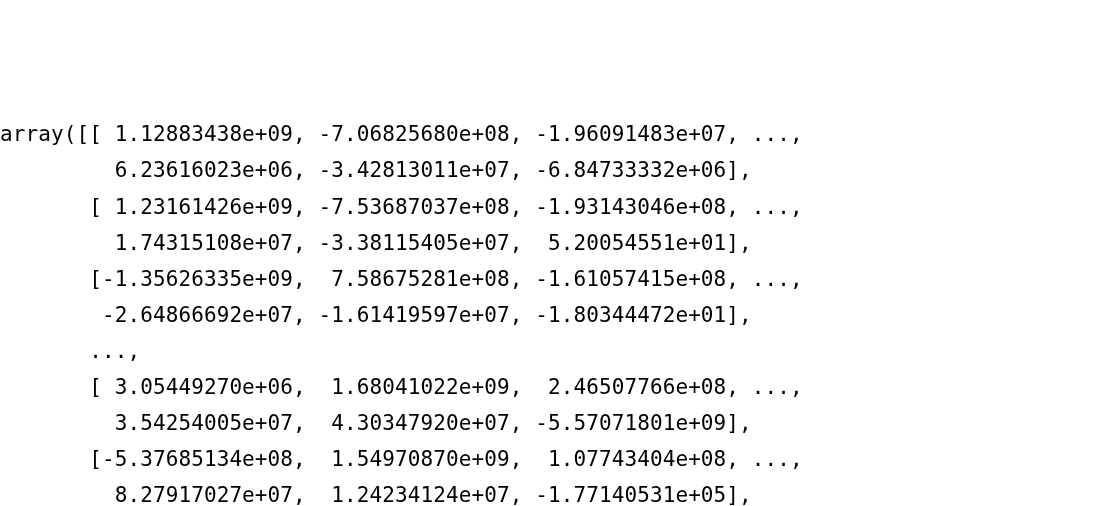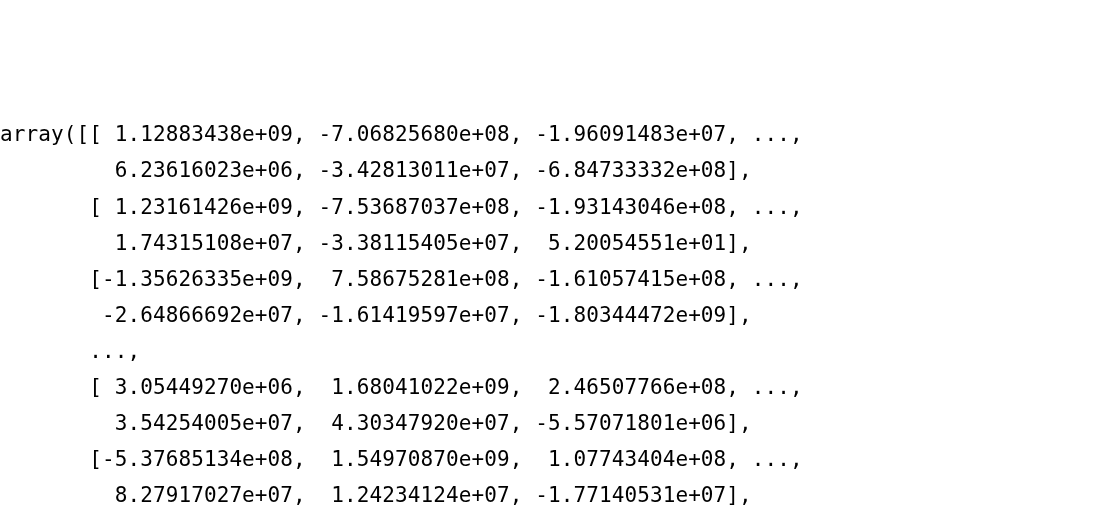--- a/index.html
+++ b/index.html
@@ -15,27 +15,27 @@
     }
     .container {
       padding: 8px 0 0 0;
     }
   </style>
 </head>
 <body>
 
 
 <div class="container"><span>array([[ 1.12883438e+09, -7.06825680e+08, -1.96091483e+07, ...,</span>
-<span>         6.23616023e+06, -3.42813011e+07, -6.84733332e+08],</span>
+<span>         6.23616023e+06, -3.42813011e+07, -6.84733332e+06],</span>
 <span>       [ 1.23161426e+09, -7.53687037e+08, -1.93143046e+08, ...,</span>
 <span>         1.74315108e+07, -3.38115405e+07,  5.20054551e+01],</span>
 <span>       [-1.35626335e+09,  7.58675281e+08, -1.61057415e+08, ...,</span>
-<span>        -2.64866692e+07, -1.61419597e+07, -1.80344472e+09],</span>
+<span>        -2.64866692e+07, -1.61419597e+07, -1.80344472e+01],</span>
 <span>       ...,</span>
 <span>       [ 3.05449270e+06,  1.68041022e+09,  2.46507766e+08, ...,</span>
-<span>         3.54254005e+07,  4.30347920e+07, -5.57071801e+06],</span>
+<span>         3.54254005e+07,  4.30347920e+07, -5.57071801e+09],</span>
 <span>       [-5.37685134e+08,  1.54970870e+09,  1.07743404e+08, ...,</span>
-<span>         8.27917027e+07,  1.24234124e+07, -1.77140531e+07],</span>
+<span>         8.27917027e+07,  1.24234124e+07, -1.77140531e+05],</span>
 
 </div>
 
 
 
 
 </body></html>

